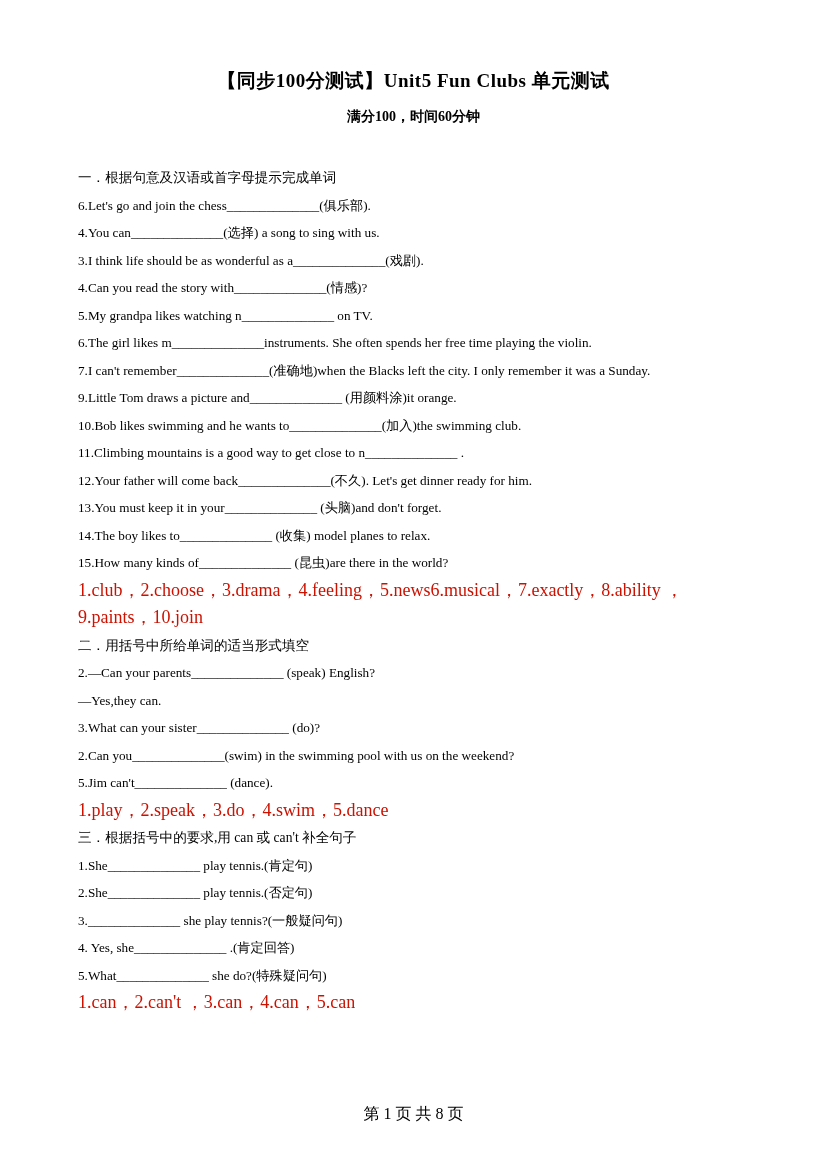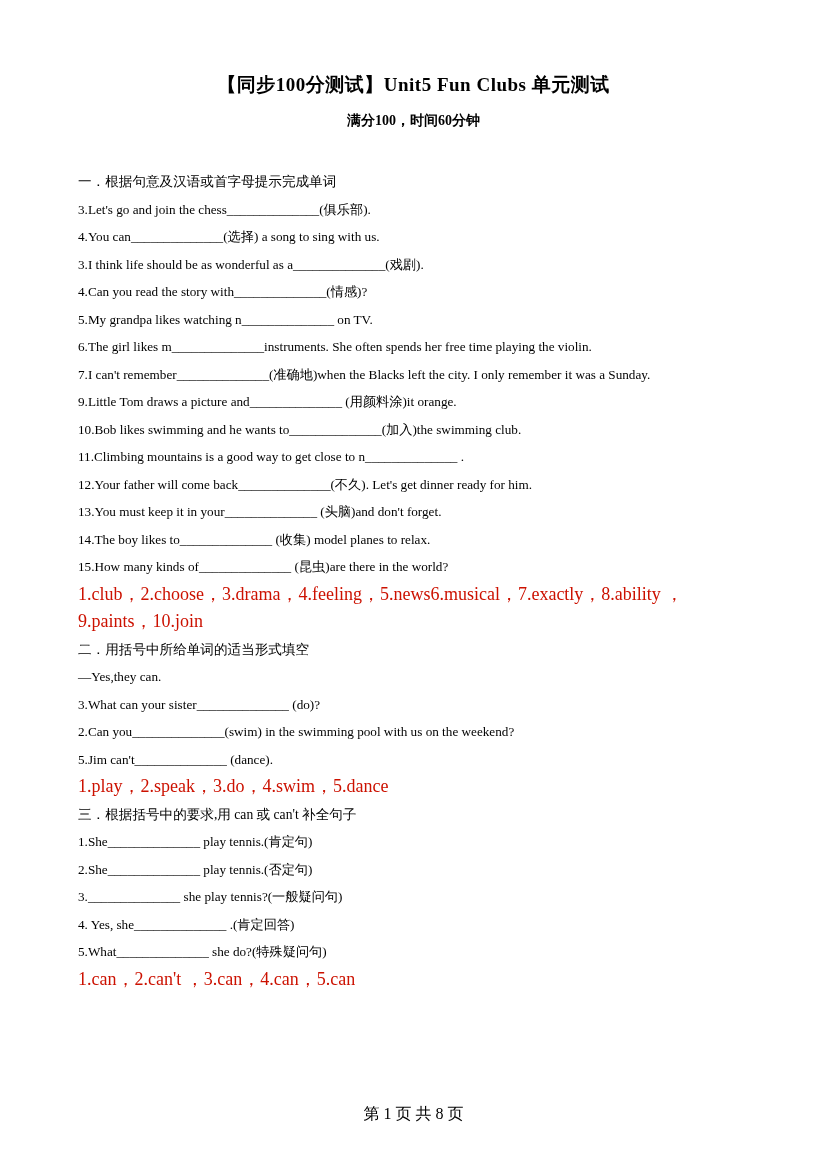--- a/index.html
+++ b/index.html
@@ -12,21 +12,22 @@
     height: 1169px;
     position: relative;
     font-family: "Liberation Serif", "DejaVu Serif", serif;
     color: #000000;
   }
   .page {
     position: absolute;
     inset: 0;
     background: #ffffff;
     box-sizing: border-box;
-    padding: 72px 78px 0 78px;
+    padding: 52px 78px 0 78px;
+    margin-top: 16px;
   }
   .doc-title {
     font-size: 19px;
     font-weight: bold;
     text-align: center;
     margin: 0 0 14px 0;
     letter-spacing: 0.5px;
   }
   .doc-subtitle {
     font-size: 14px;
@@ -69,39 +70,40 @@
 
 <div class="page">
 
   <h1 class="doc-title">【同步100分测试】Unit5 Fun Clubs 单元测试</h1>
   <h2 class="doc-subtitle">满分100，时间60分钟</h2>
 
   <div class="body-text">
 
     <section>
       <p class="section-heading">一．根据句意及汉语或首字母提示完成单词</p>
-      <p class="line">3.Let's go and join the chess______________(俱乐部).</p>
+      <p class="line">6.Let's go and join the chess______________(俱乐部).</p>
       <p class="line">4.You can______________(选择) a song to sing with us.</p>
       <p class="line">3.I think life should be as wonderful as a______________(戏剧).</p>
       <p class="line">4.Can you read the story with______________(情感)?</p>
       <p class="line">5.My grandpa likes watching n______________ on TV.</p>
       <p class="line">6.The girl likes m______________instruments. She often spends her free time playing the violin.</p>
       <p class="line">7.I can't remember______________(准确地)when the Blacks left the city. I only remember it was a Sunday.</p>
       <p class="line">9.Little Tom draws a picture and______________ (用颜料涂)it orange.</p>
       <p class="line">10.Bob likes swimming and he wants to______________(加入)the swimming club.</p>
       <p class="line">11.Climbing mountains is a good way to get close to n______________ .</p>
       <p class="line">12.Your father will come back______________(不久). Let's get dinner ready for him.</p>
       <p class="line">13.You must keep it in your______________ (头脑)and don't forget.</p>
       <p class="line">14.The boy likes to______________ (收集) model planes to relax.</p>
       <p class="line">15.How many kinds of______________ (昆虫)are there in the world?</p>
       <p class="answer">1.club，2.choose，3.drama，4.feeling，5.news6.musical，7.exactly，8.ability ，9.paints，10.join</p>
     </section>
 
     <section>
       <p class="section-heading">二．用括号中所给单词的适当形式填空</p>
+      <p class="line">2.—Can your parents______________ (speak) English?</p>
       <p class="line">—Yes,they can.</p>
       <p class="line">3.What can your sister______________ (do)?</p>
       <p class="line">2.Can you______________(swim) in the swimming pool with us on the weekend?</p>
       <p class="line">5.Jim can't______________ (dance).</p>
       <p class="answer">1.play，2.speak，3.do，4.swim，5.dance</p>
     </section>
 
     <section>
       <p class="section-heading">三．根据括号中的要求,用 can 或 can't 补全句子</p>
       <p class="line">1.She______________ play tennis.(肯定句)</p>

